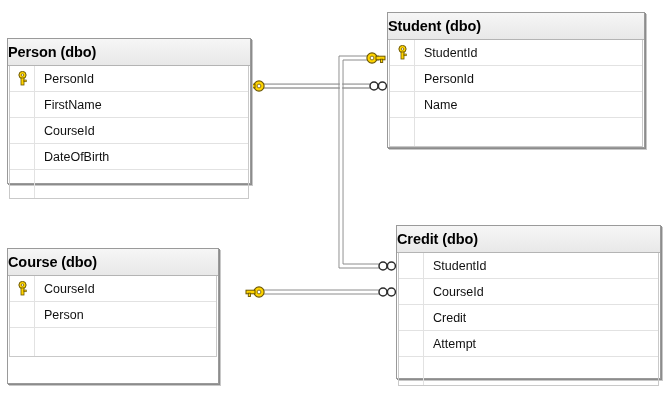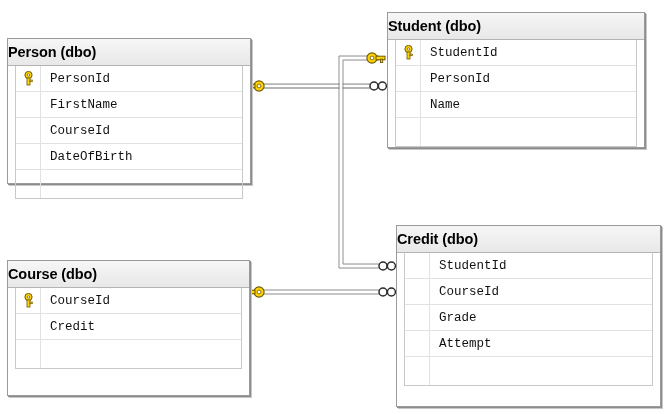--- a/index.html
+++ b/index.html
@@ -35,23 +35,22 @@
     font-size:14.5px;
     font-weight:bold;
     color:#000000;
     letter-spacing:-0.1px;
     white-space:nowrap;
   }
   .grid{
     box-sizing:border-box;
     border:1px solid #c9c9c9;
     border-top:none;
-    margin:7px;
+    margin:1px;
     margin-top:0;
-    font-family:Liberation Mono, monospace;
   }
   .row{
     box-sizing:border-box;
     display:flex;
     align-items:center;
     height:26px;
     border-bottom:1px solid #e2e2e2;
   }
   .row:last-child{border-bottom:none;}
   .keycell{
@@ -189,60 +188,60 @@
         <div class="keycell"></div>
         <div class="colname">Name</div>
       </div>
       <div class="row empty">
         <div class="keycell"></div>
         <div class="colname"></div>
       </div>
     </div>
   </div>
 
-  <div class="table-box" style="left:7px;top:260px;width:243px;height:136px;">
+  <div class="table-box" style="left:7px;top:248px;width:212px;height:136px;">
     <div class="table-header">Course (dbo)</div>
     <div class="grid">
       <div class="row">
         <div class="keycell">
           <svg class="key-glyph" viewBox="0 0 13 15" xmlns="http://www.w3.org/2000/svg">
             <circle cx="6.5" cy="4" r="3.6" fill="#FFD400" stroke="#6b5600" stroke-width="1"></circle>
             <circle cx="6.5" cy="4" r="1.2" fill="#ffffff" stroke="#6b5600" stroke-width="0.7"></circle>
             <rect x="5" y="7" width="3" height="7" fill="#FFD400" stroke="#6b5600" stroke-width="0.8"></rect>
             <rect x="8" y="9" width="2.3" height="1.7" fill="#FFD400" stroke="#6b5600" stroke-width="0.7"></rect>
           </svg>
         </div>
         <div class="colname">CourseId</div>
       </div>
       <div class="row">
         <div class="keycell"></div>
+        <div class="colname">Person</div>
+      </div>
+      <div class="row empty">
+        <div class="keycell"></div>
+        <div class="colname"></div>
+      </div>
+    </div>
+  </div>
+
+  <div class="table-box" style="left:396px;top:225px;width:265px;height:154px;">
+    <div class="table-header">Credit (dbo)</div>
+    <div class="grid">
+      <div class="row">
+        <div class="keycell"></div>
+        <div class="colname">StudentId</div>
+      </div>
+      <div class="row">
+        <div class="keycell"></div>
+        <div class="colname">CourseId</div>
+      </div>
+      <div class="row">
+        <div class="keycell"></div>
         <div class="colname">Credit</div>
       </div>
-      <div class="row empty">
-        <div class="keycell"></div>
-        <div class="colname"></div>
-      </div>
-    </div>
-  </div>
-
-  <div class="table-box" style="left:396px;top:225px;width:265px;height:182px;">
-    <div class="table-header">Credit (dbo)</div>
-    <div class="grid">
-      <div class="row">
-        <div class="keycell"></div>
-        <div class="colname">StudentId</div>
-      </div>
-      <div class="row">
-        <div class="keycell"></div>
-        <div class="colname">CourseId</div>
-      </div>
-      <div class="row">
-        <div class="keycell"></div>
-        <div class="colname">Grade</div>
-      </div>
       <div class="row">
         <div class="keycell"></div>
         <div class="colname">Attempt</div>
       </div>
       <div class="row empty">
         <div class="keycell"></div>
         <div class="colname"></div>
       </div>
     </div>
   </div>

